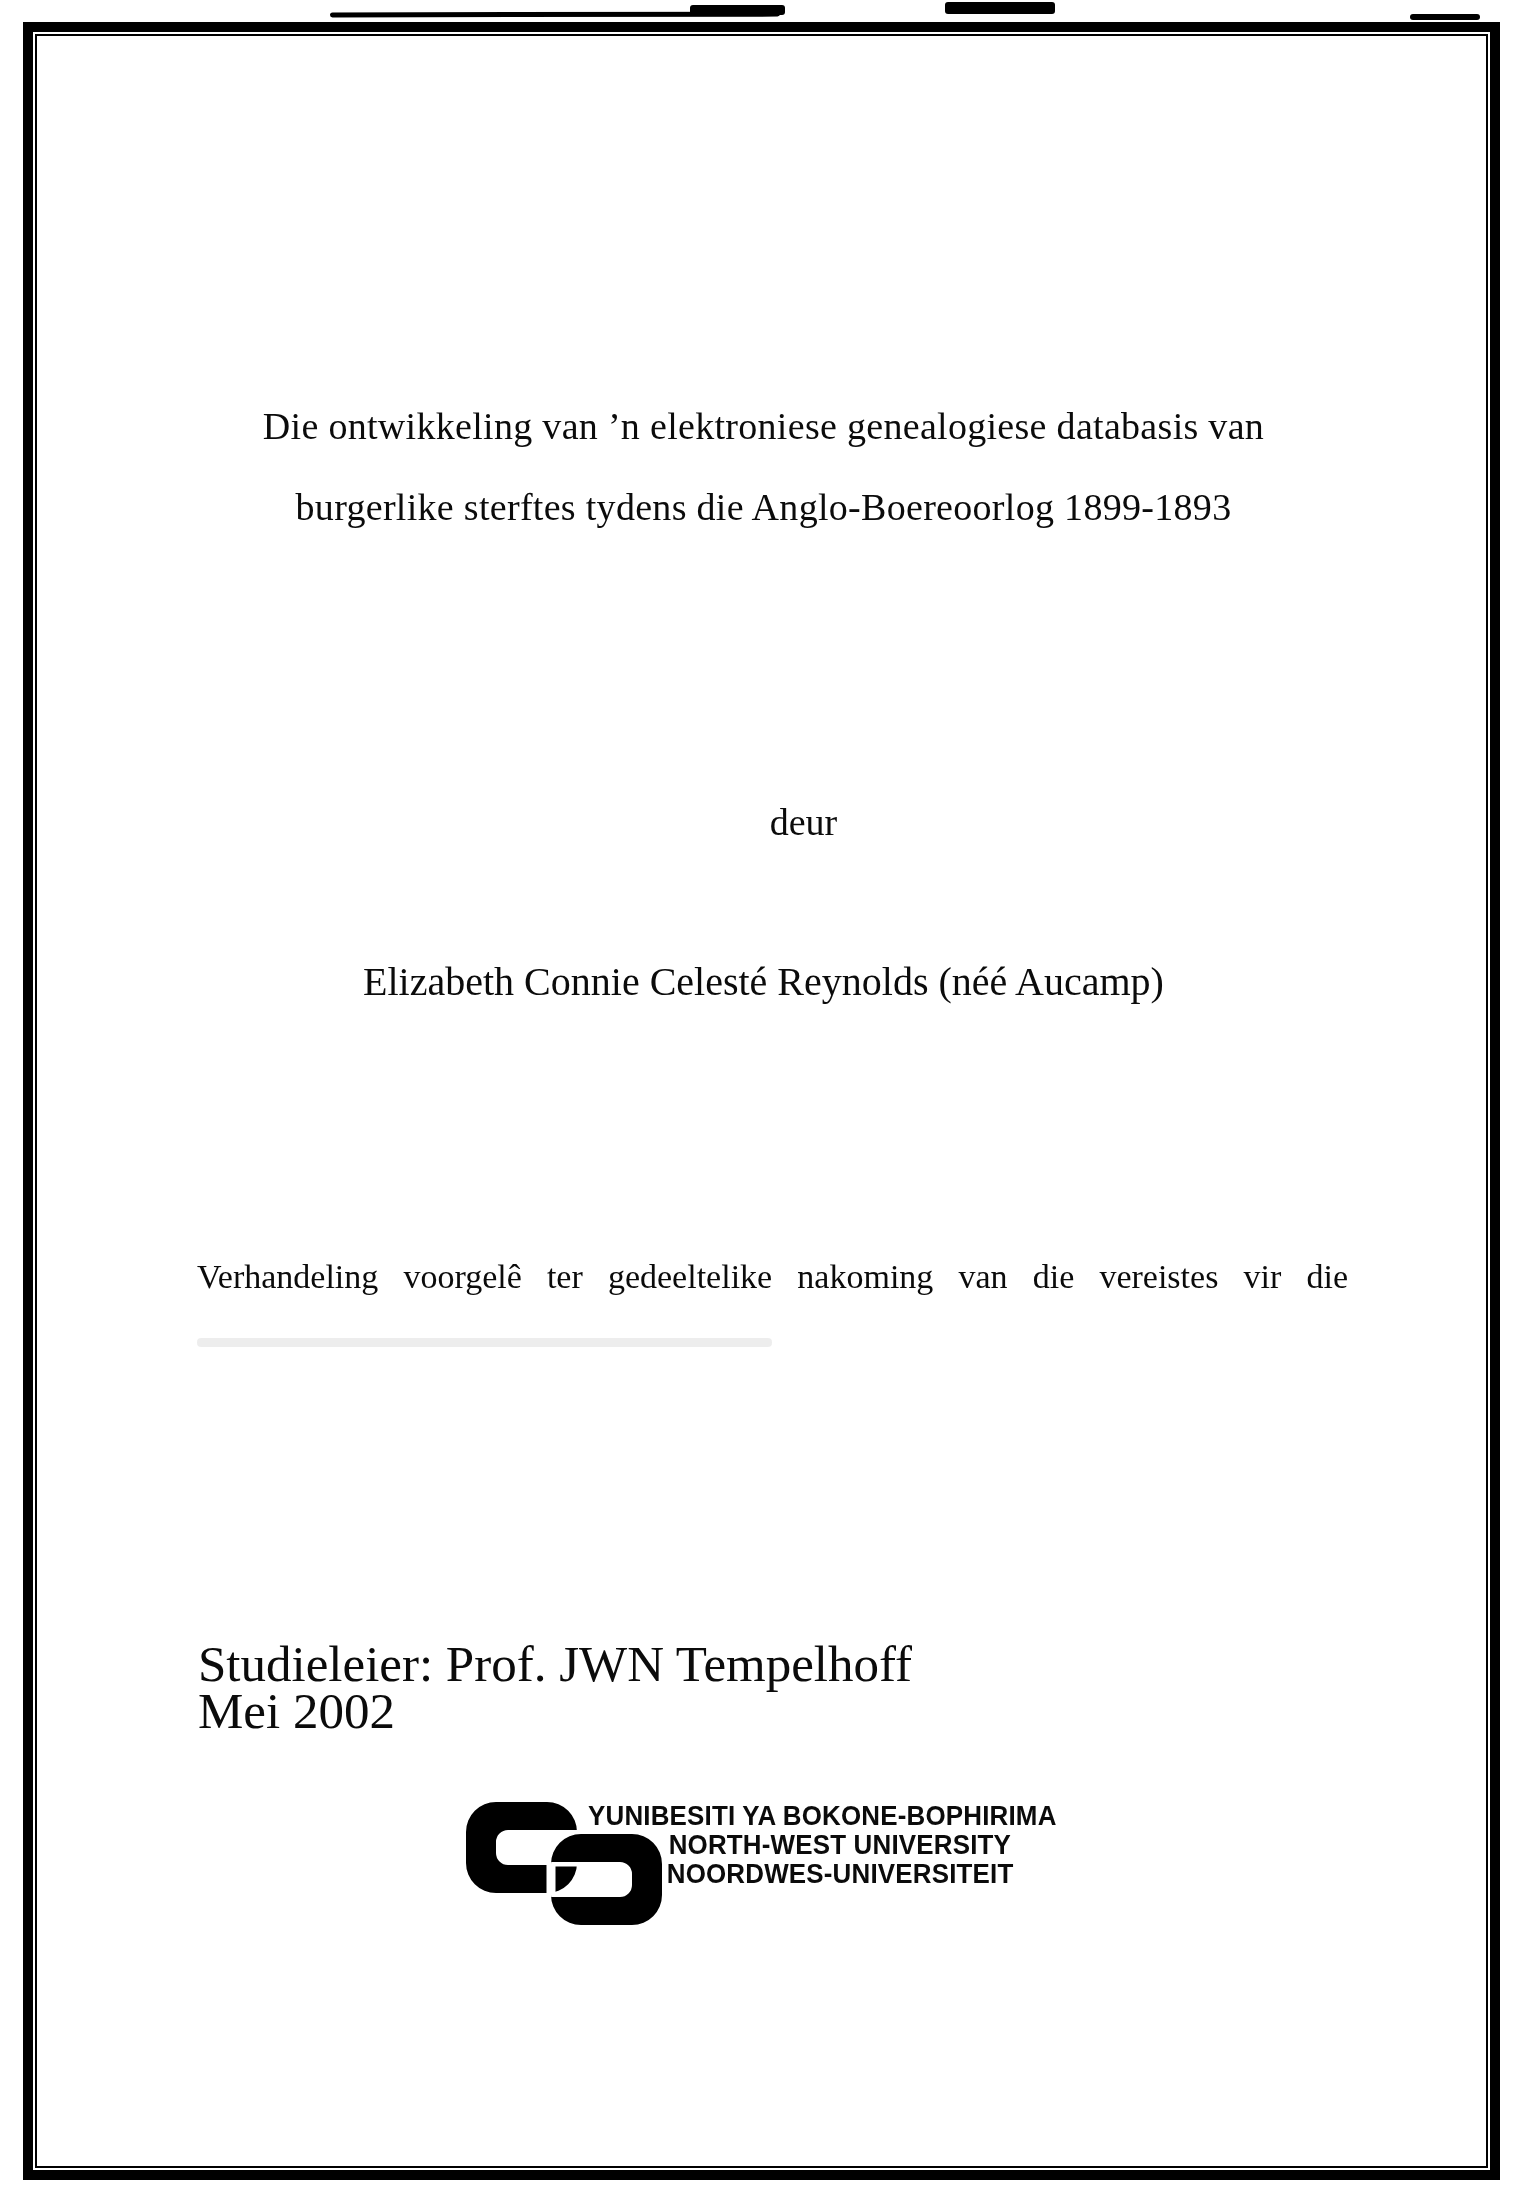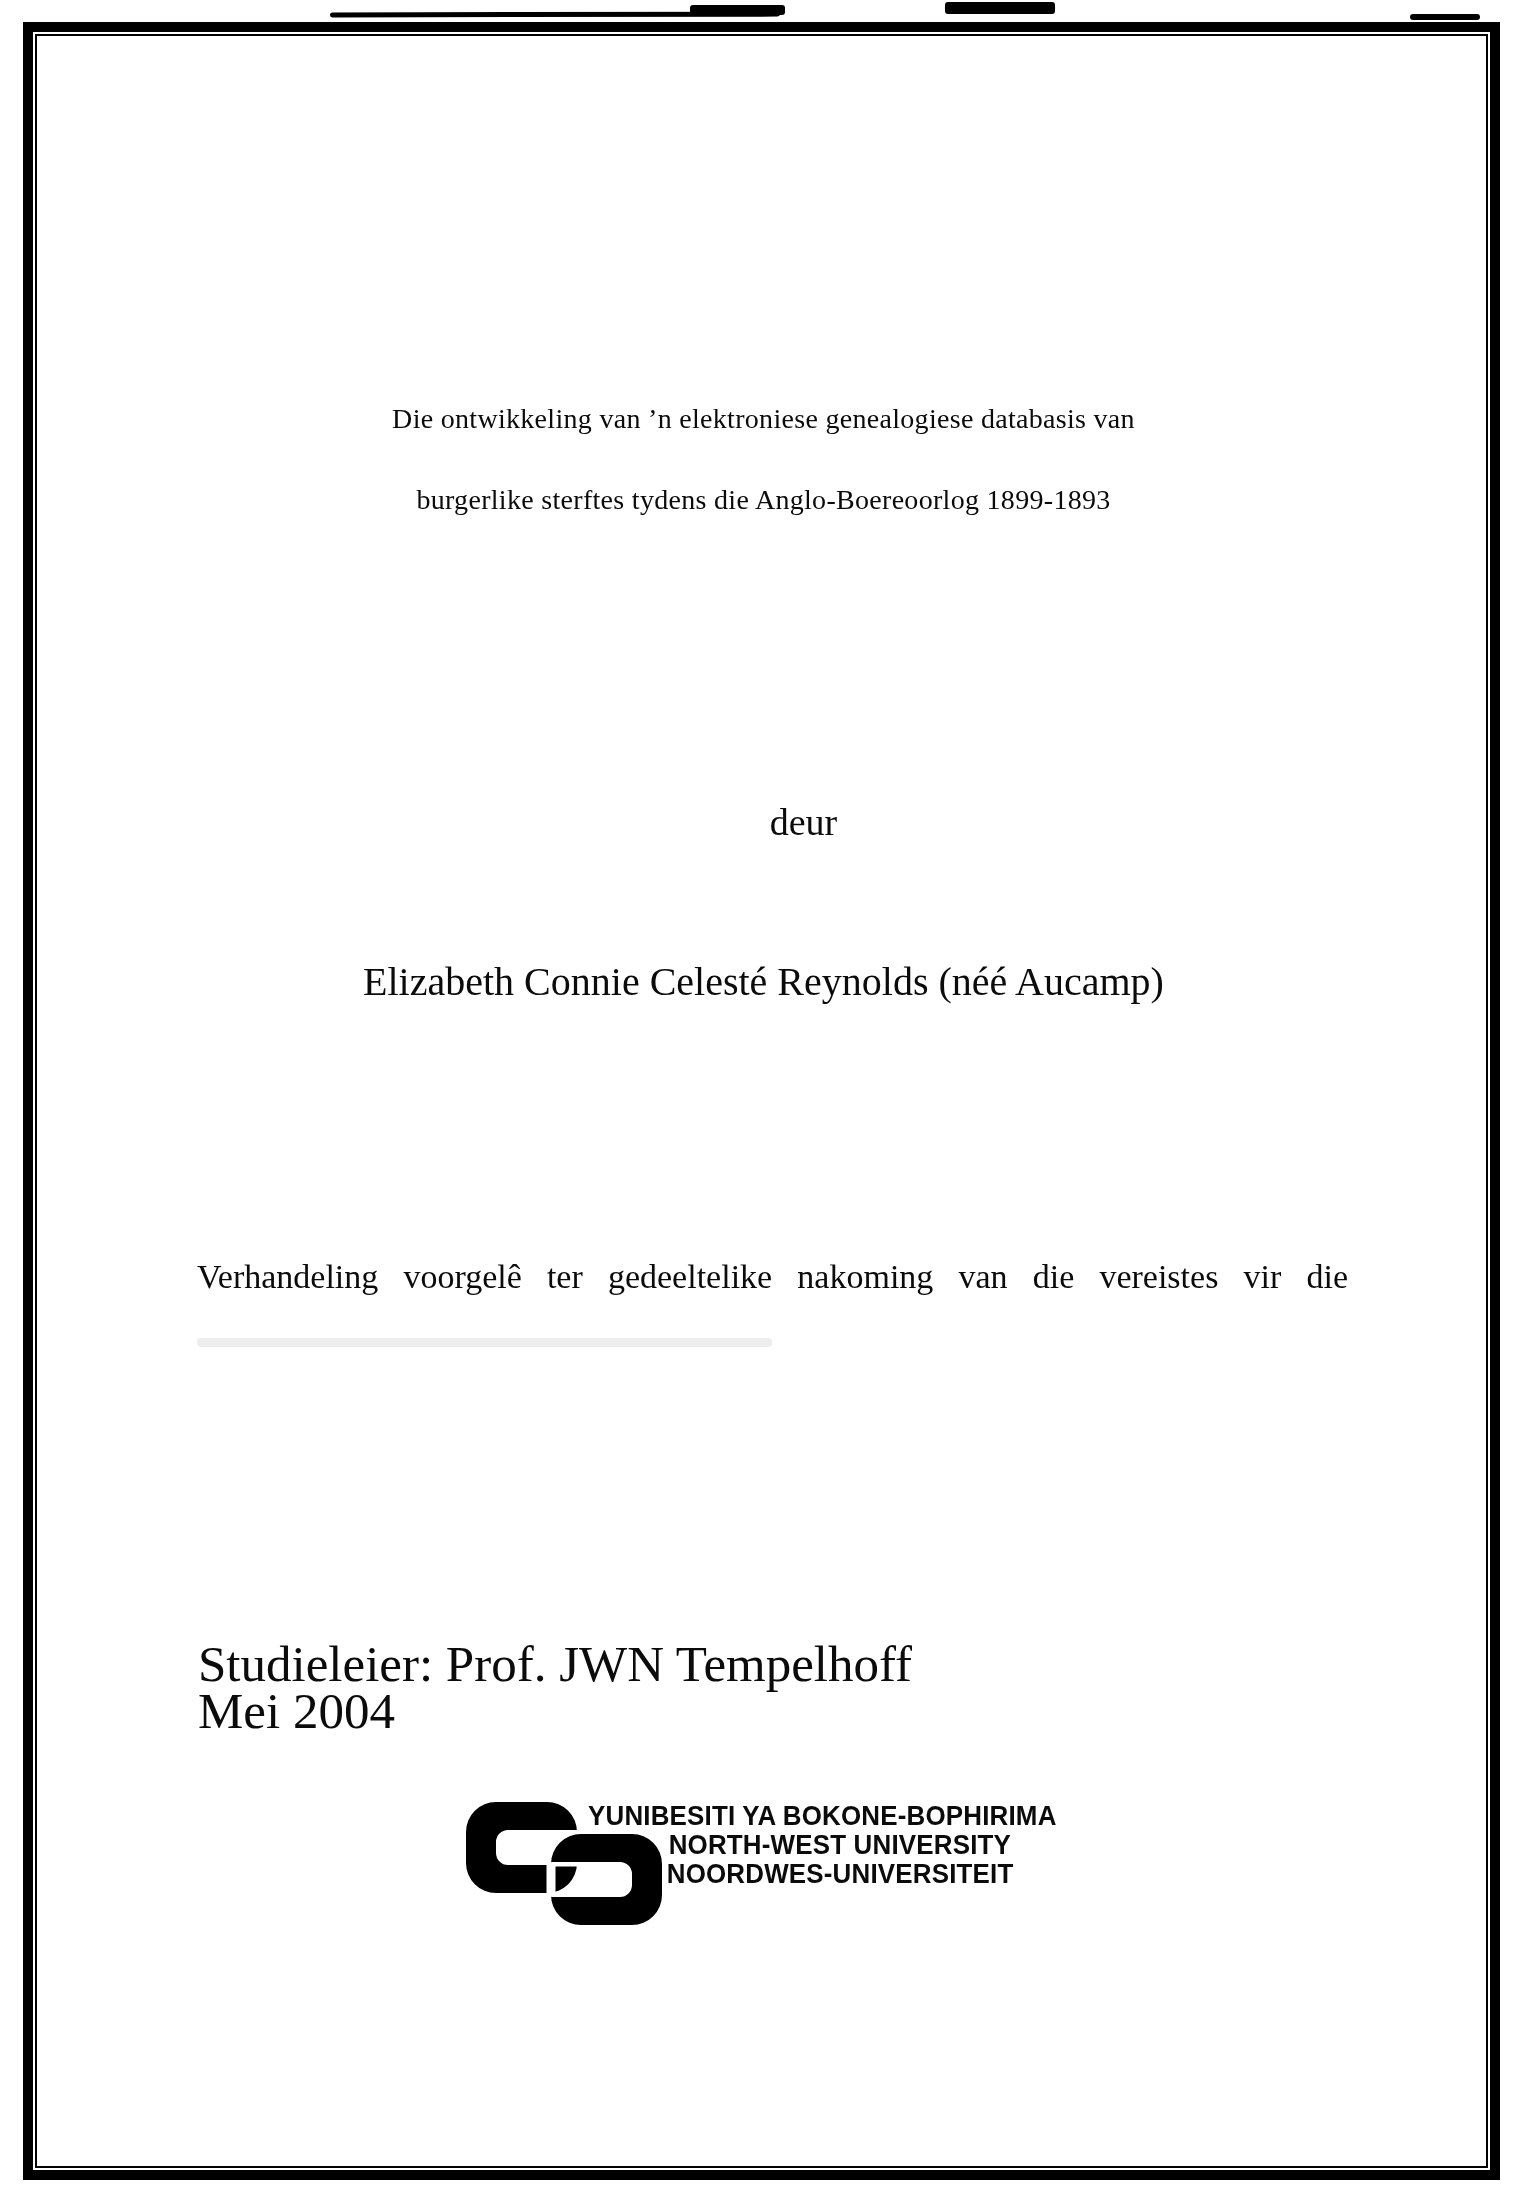--- a/index.html
+++ b/index.html
@@ -22,22 +22,22 @@
   
   .artifact{position:absolute;background:#000;border-radius:3px;}
   .artifact.a1{left:330px;top:12px;width:450px;height:5px;transform:rotate(-.1deg);}
   .artifact.a2{left:690px;top:5px;width:95px;height:10px;}
   .artifact.a3{left:945px;top:2px;width:110px;height:12px;}
   .artifact.a4{left:1410px;top:14px;width:70px;height:6px;}
   .ghost{position:absolute;left:197px;top:1338px;width:575px;height:9px;
          background:#000;opacity:.07;border-radius:4px;}
 
   .title{
-    position:absolute;left:0;top:378px;width:100%;margin:0;
-    font-size:28px;font-weight:400;text-align:center;letter-spacing:.3px;
+    position:absolute;left:0;top:386px;width:100%;margin:0;
+    font-size:38px;font-weight:400;text-align:center;letter-spacing:.3px;
   }
   .title-line{display:block;line-height:81px;}
 
   .byline{
     position:absolute;left:0;top:800px;width:100%;
     text-align:center;font-size:38px;margin-left:40px;
   }
   .author{
     position:absolute;left:0;top:958px;width:100%;
     text-align:center;font-size:40px;
@@ -93,21 +93,21 @@
   <div class="author">Elizabeth Connie Celesté Reynolds (néé Aucamp)</div>
 
   <div class="submission">
     <div class="sub-line1">Verhandeling voorgelê ter gedeeltelike nakoming van die vereistes vir die</div>
   </div>
 
   <div class="ghost"></div>
 
   <div class="supervisor-block">
     <div>Studieleier: Prof. JWN Tempelhoff</div>
-    <div>Mei 2004</div>
+    <div>Mei 2002</div>
   </div>
 
   <div class="logo">
     <svg class="logo-mark" viewBox="0 0 196 123" xmlns="http://www.w3.org/2000/svg" aria-hidden="true">
 
       <path fill="#000" fill-rule="evenodd" d="M30,0 H81 A30,30 0 0 1 111,30 V61 A30,30 0 0 1 81,91 H30 A30,30 0 0 1 0,61 V30 A30,30 0 0 1 30,0 Z
                M42,28 H111 V63 H42 A12,12 0 0 1 30,51 V40 A12,12 0 0 1 42,28 Z"></path>
 
       <path fill="#fff" fill-rule="evenodd" stroke="#fff" stroke-width="9" d="M115,32 H166 A30,30 0 0 1 196,62 V93 A30,30 0 0 1 166,123 H115 A30,30 0 0 1 85,93 V62 A30,30 0 0 1 115,32 Z
                M85,60 H154 A12,12 0 0 1 166,72 V83 A12,12 0 0 1 154,95 H85 Z"></path>

